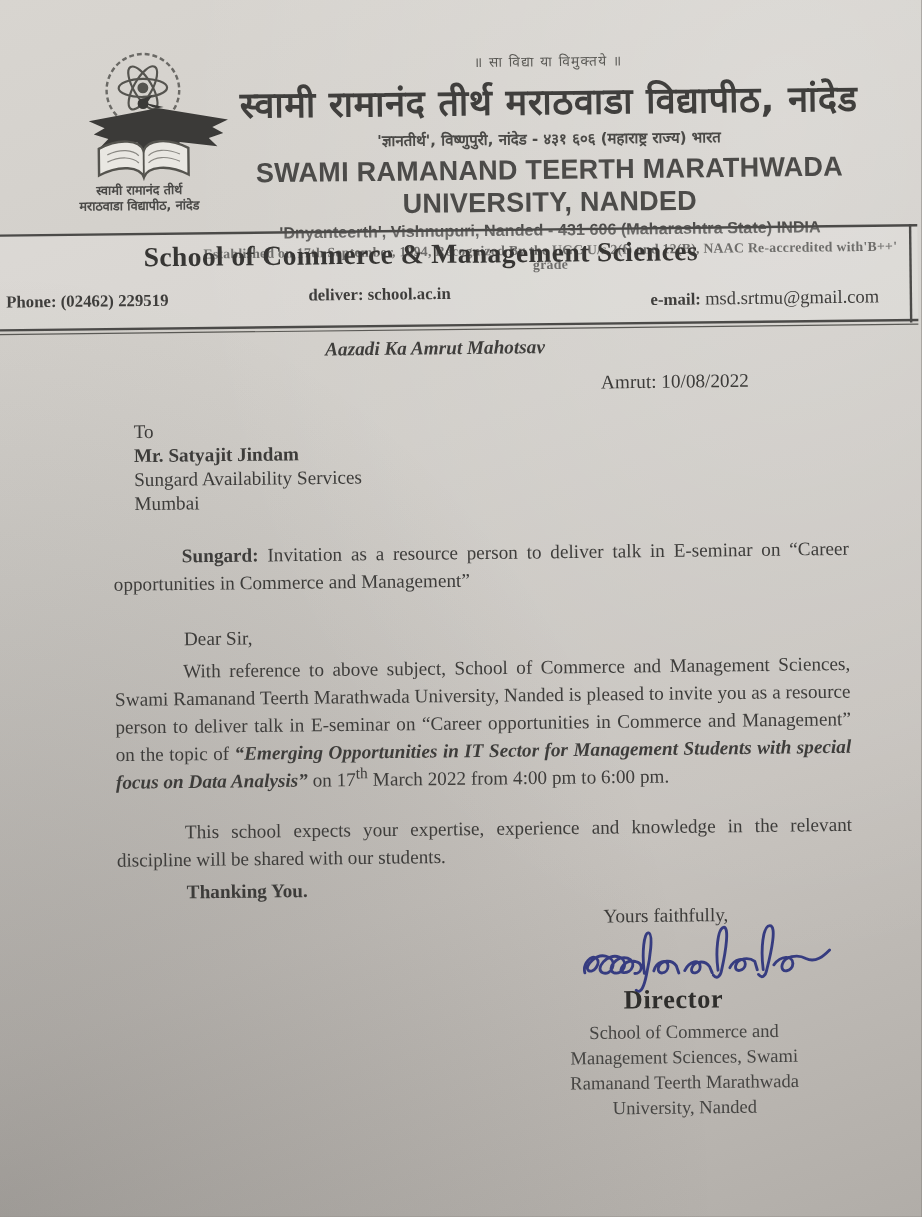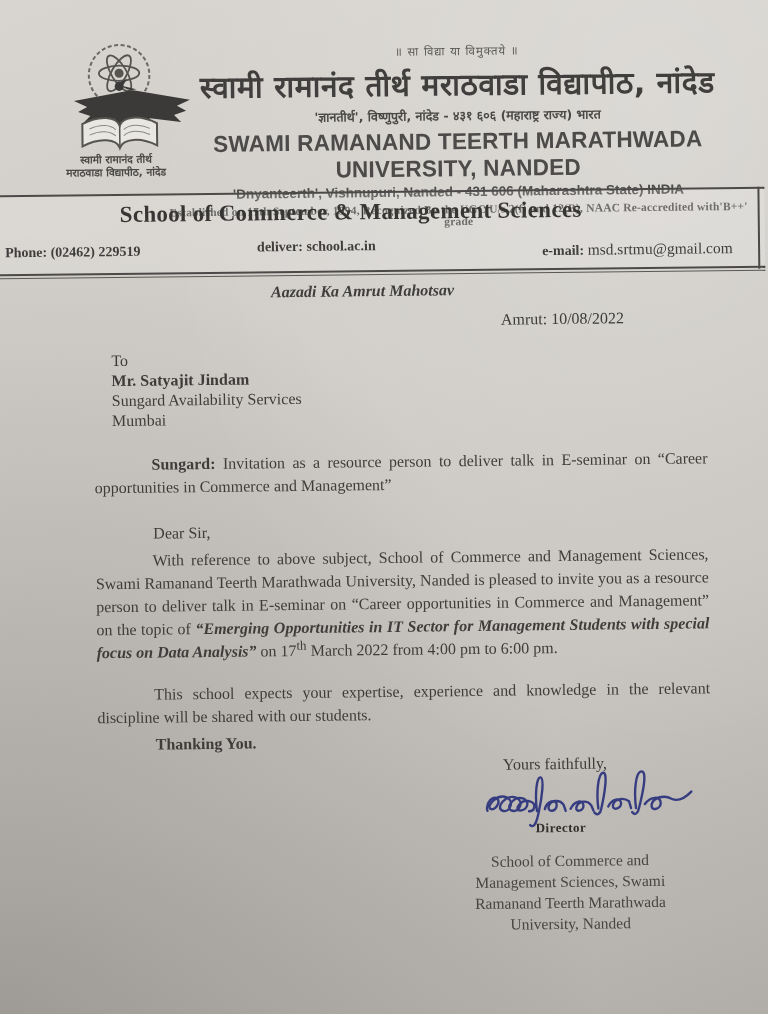--- a/index.html
+++ b/index.html
@@ -58,21 +58,21 @@
   .subject .lbl{font-weight:bold;}
   .dear{position:absolute;left:153px;top:510px;font-size:16px;margin-top:12px;}
   .para1{top:546px;}
   .para2{top:680px;}
   .indent{text-indent:57px;}
   .bold-it{font-weight:bold;font-style:italic;}
   .sup{vertical-align:super;font-size:13px;line-height:0;}
   .thanking{position:absolute;left:153px;top:733px;font-size:16px;font-weight:bold;}
   .closing{position:absolute;left:500px;top:757px;font-size:16px;}
   .signature{position:absolute;left:478px;top:766px;width:218px;height:70px;}
-  .director{position:absolute;left:532px;top:822px;font-size:13px;font-weight:bold;
+  .director{position:absolute;left:516px;top:822px;font-size:22px;font-weight:bold;
     color:#2f2e2c;letter-spacing:0.5px;}
   .org-block{position:absolute;left:430px;width:272px;top:852px;text-align:center;
     font-size:15.5px;line-height:21px;color:#46454redacted;color:#464543;}
 </style>
 </head>
 <body>
 
 <div class="paper">
   <div class="sheet">
 

